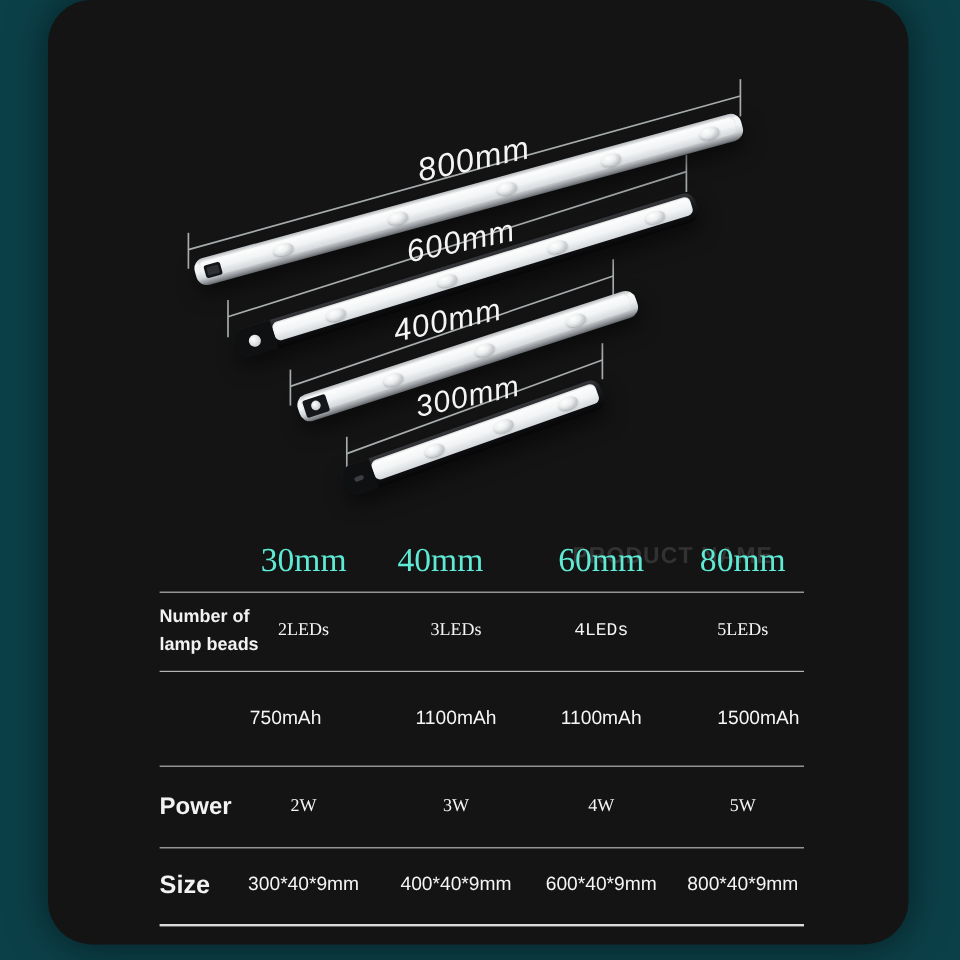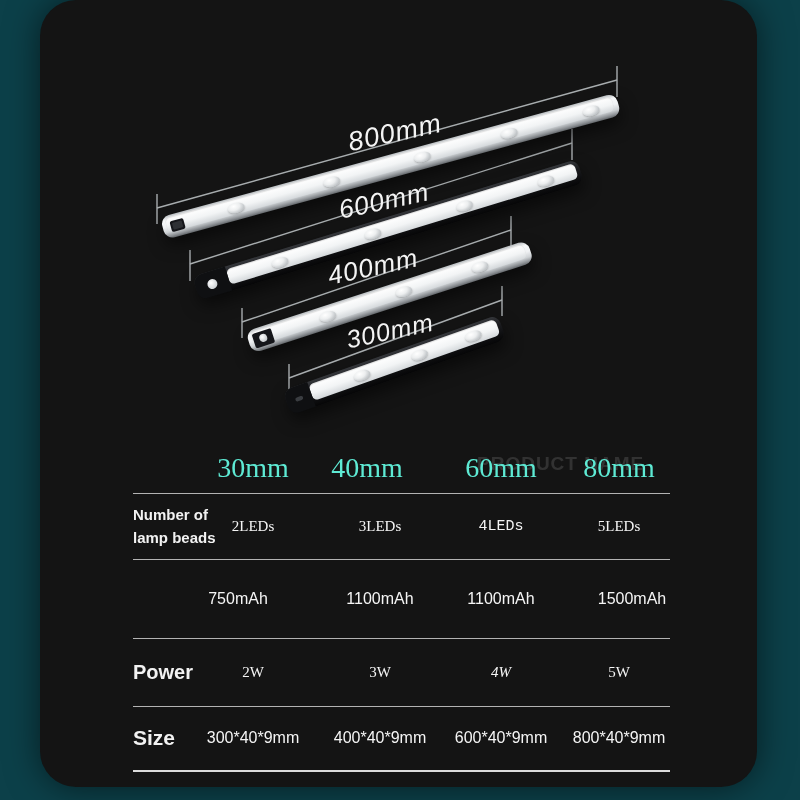--- a/index.html
+++ b/index.html
@@ -165,21 +165,21 @@
           <div class="t-val sans" style="left: 247px;">1100mAh</div>
           <div class="t-val sans" style="left: 368px;">1100mAh</div>
           <div class="t-val sans" style="left: 486px; margin-left: 13px;">1500mAh</div>
         </div>
         <div class="t-row" style="top: 638px; height: 68px;">
           <div class="t-label" style="font-size: 20px;">
             <div>Power</div>
           </div>
           <div class="t-val serif" style="left: 120px;">2W</div>
           <div class="t-val serif" style="left: 247px;">3W</div>
-          <div class="t-val serif" style="left: 368px; font-style: italic;">4W</div>
+          <div class="t-val serif" style="left: 368px;">4W</div>
           <div class="t-val serif" style="left: 486px;">5W</div>
         </div>
         <div class="t-row" style="top: 706px; height: 64px;">
           <div class="t-label" style="font-size: 21px;">
             <div>Size</div>
           </div>
           <div class="t-val sans" style="left: 120px;">300*40*9mm</div>
           <div class="t-val sans" style="left: 247px;">400*40*9mm</div>
           <div class="t-val sans" style="left: 368px;">600*40*9mm</div>
           <div class="t-val sans" style="left: 486px;">800*40*9mm</div>

